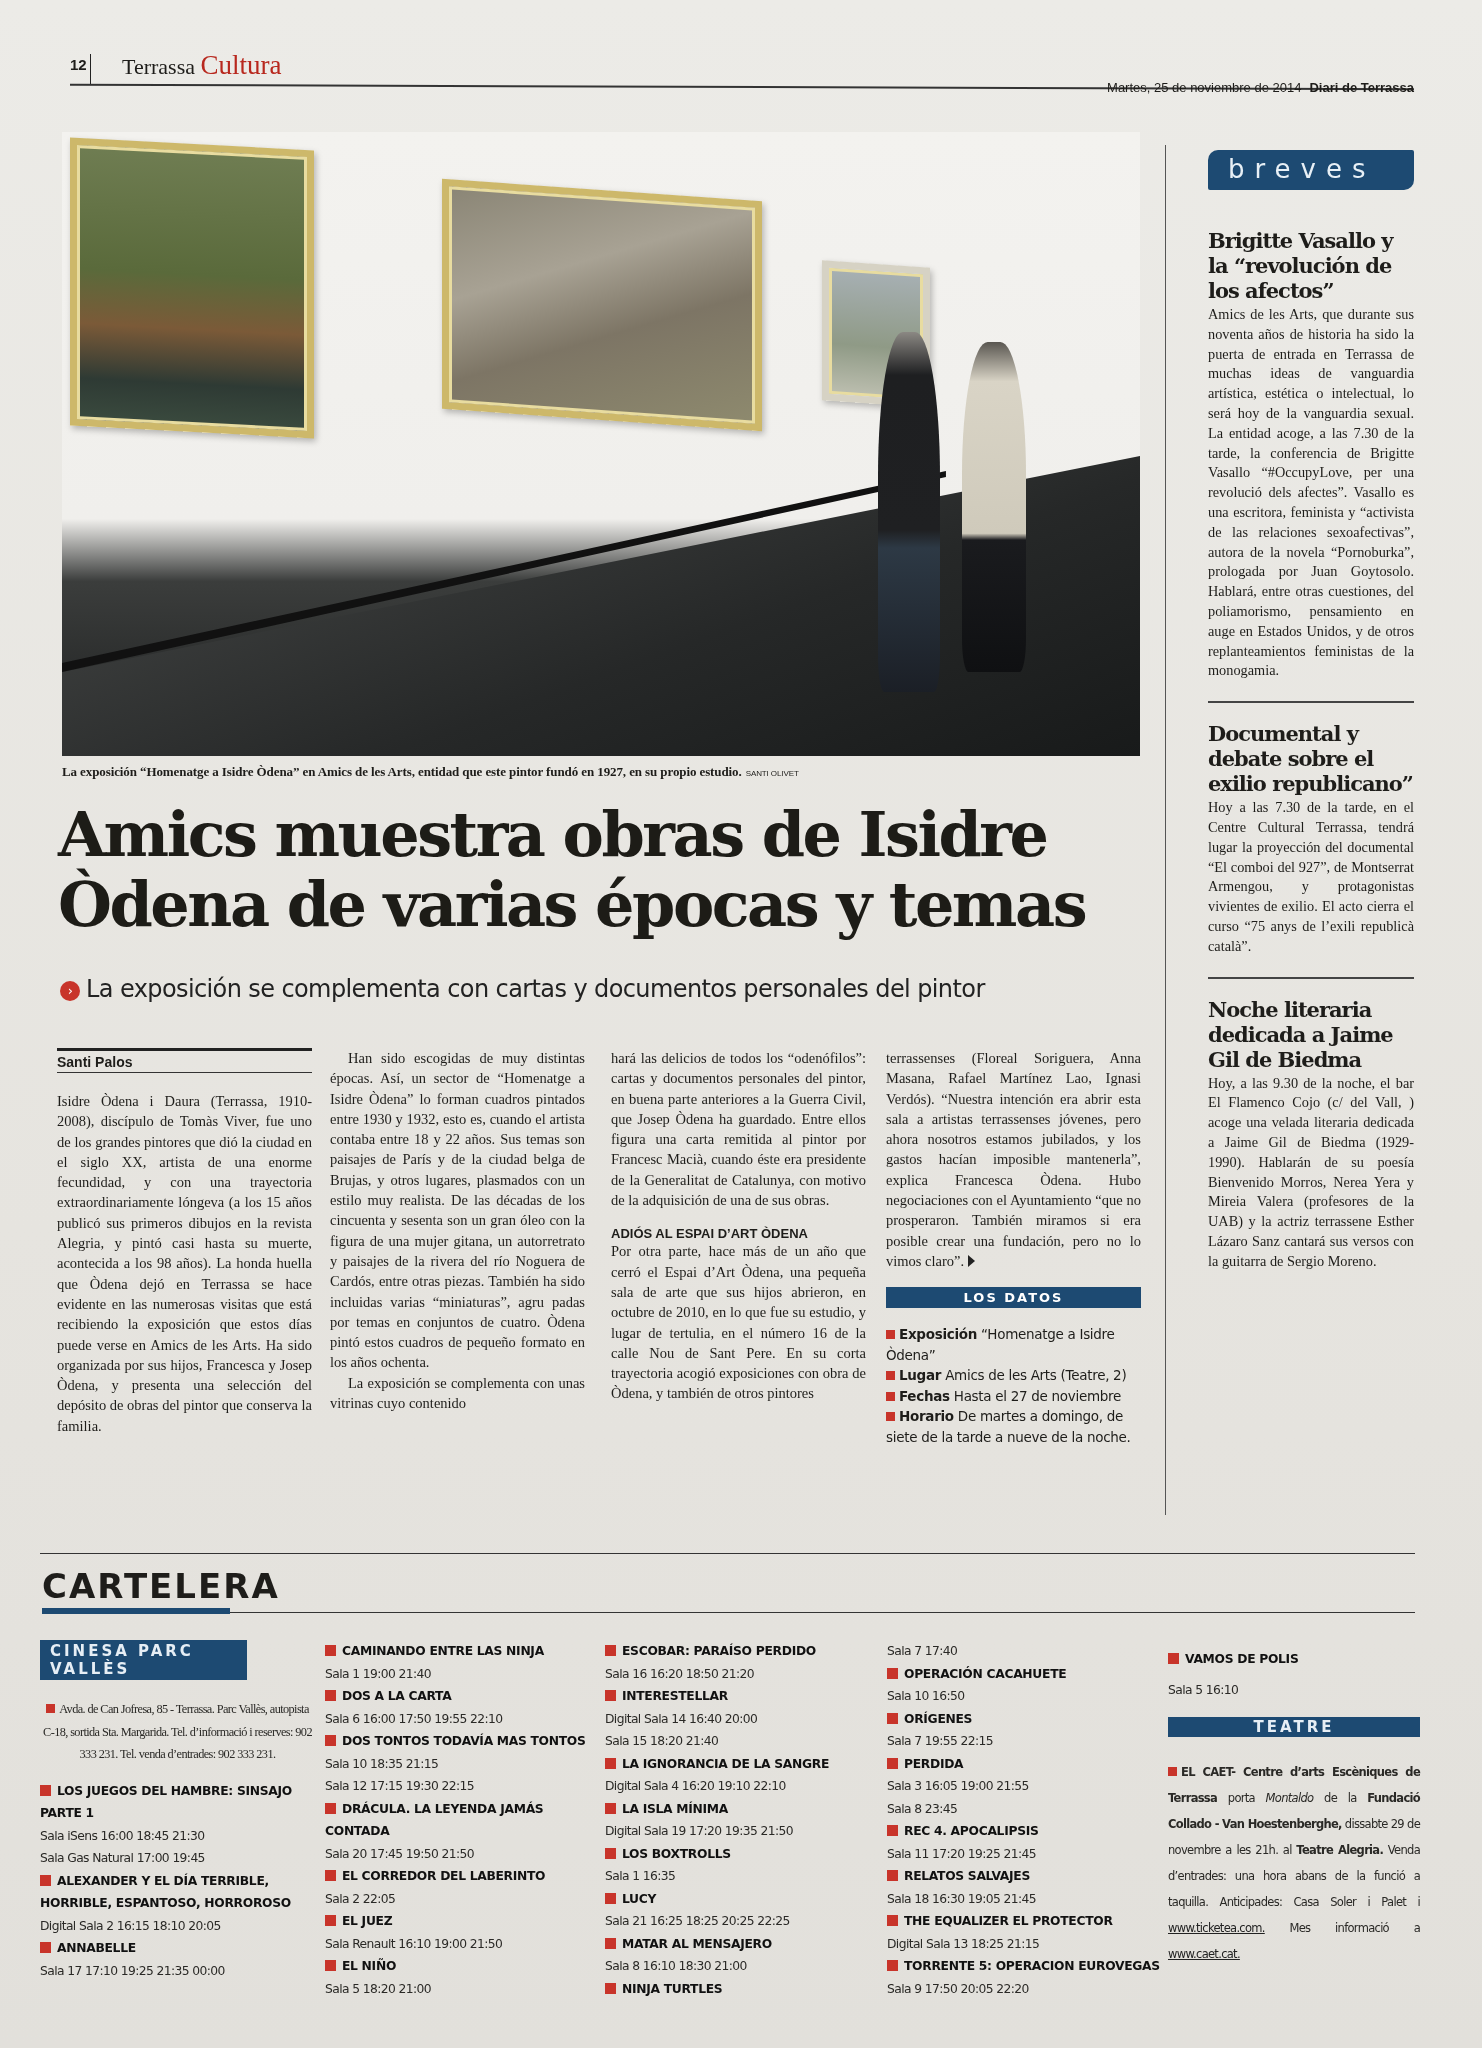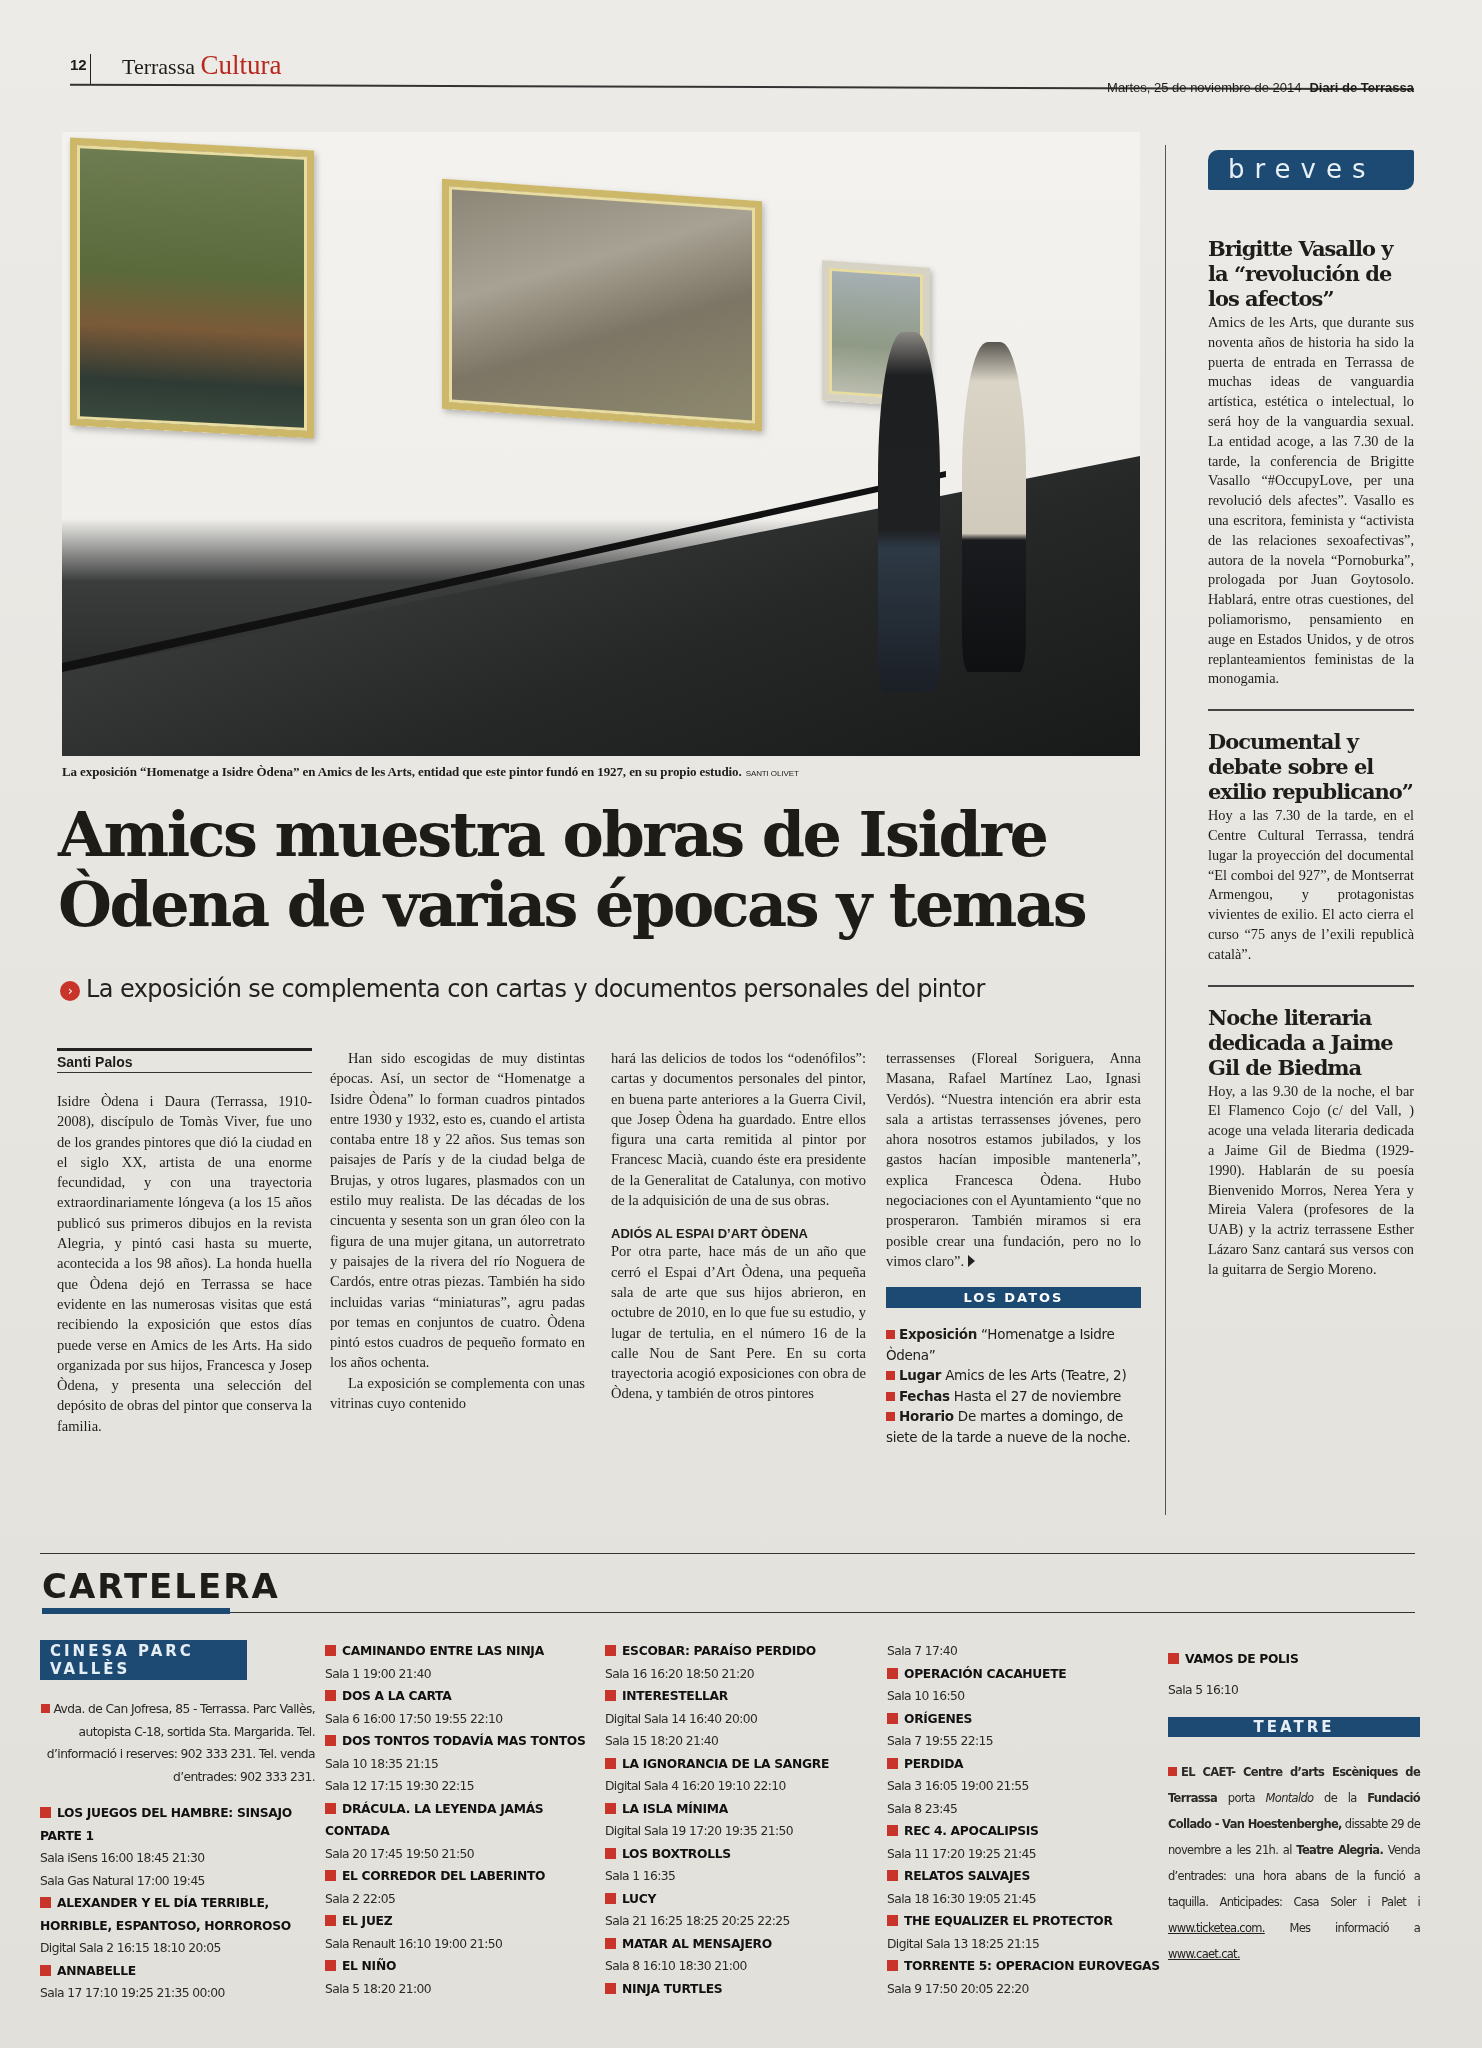--- a/index.html
+++ b/index.html
@@ -44,34 +44,34 @@
   .subhead { font: bold 13px "Liberation Sans", sans-serif; margin-top: 16px; }
   .endmark { display:inline-block; width:0; height:0; border-left: 7px solid #222; border-top: 6px solid transparent; border-bottom: 6px solid transparent; vertical-align: -1px; margin-left: 4px; }
   .datos-bar { margin-top: 16px; background: #1d4a72; color: #fff; text-align: center; font: bold 13px "DejaVu Sans", sans-serif; letter-spacing: 2px; padding: 3px 0; }
   .datos { margin-top: 16px; font: 13.5px "DejaVu Sans", sans-serif; line-height: 20.5px; text-align: left; letter-spacing: -0.3px; }
   .sq { display:inline-block; width: 9px; height: 9px; background:#c8342a; margin-right: 4px; vertical-align: 0px; }
 
   
   .vrule { position: absolute; left: 1165px; top: 145px; width: 1px; height: 1370px; background: #555; }
   .breves { position: absolute; left: 1208px; top: 150px; width: 206px; }
   .breves-tab { height: 40px; background: #1d4a72; color: #e8f0f6; border-radius: 10px 2px 10px 2px; font: 26px "DejaVu Sans", sans-serif; letter-spacing: 10px; padding-left: 20px; line-height: 38px; }
-  .brief { width: 206px; margin-top: 8px; }
+  .brief { width: 206px; }
   .brief h3 { font: bold 21px "DejaVu Serif", serif; line-height: 25px; letter-spacing: -1px; margin-bottom: 2px; }
   .brief p { font: 14.3px "Liberation Serif", serif; line-height: 19.8px; text-align: justify; }
   .brief-rule { border-top: 2px solid #444; margin: 20px 0 18px; }
 
   
   .cart-rule { position: absolute; left: 40px; top: 1553px; width: 1375px; height: 1px; background: #333; }
   .cart-title { position: absolute; left: 42px; top: 1566px; font: bold 34px "DejaVu Sans", sans-serif; letter-spacing: 2px; }
   .cart-title-bar { position: absolute; left: 42px; top: 1608px; width: 188px; height: 6px; background: #1d4a72; }
   .cart-title-rule { position: absolute; left: 230px; top: 1612px; width: 1185px; height: 1px; background: #333; }
   .ccol { position: absolute; top: 1640px; width: 275px; font: 12.3px "DejaVu Sans", sans-serif; line-height: 22.5px; letter-spacing: -0.6px; color:#2a2926; }
   .k1 { left: 40px; } .k2 { left: 325px; } .k3 { left: 605px; } .k4 { left: 887px; } .k5 { left: 1168px; width: 252px; }
   .cinema-bar { background: #1d4a72; color:#e6eef5; font: bold 15px "DejaVu Sans", sans-serif; letter-spacing: 3px; padding: 2px 10px; width: 207px; margin-bottom: 18px; }
-  .addr { font-size: 12.3px; line-height: 22.5px; margin-bottom: 14px; text-align:right; }
+  .addr { font-size: 12.3px; line-height: 22.5px; margin-bottom: 14px; text-align:center;font-family:Liberation Serif, serif; }
   .movie-title { font-weight: bold; color: #111; letter-spacing: -0.3px; }
   .movie-title .sq { width: 11px; height: 11px; margin-right: 6px; vertical-align: -1px; }
   .teatre-bar { background: #1d4a72; color:#e6eef5; text-align:center; font: bold 15px "DejaVu Sans", sans-serif; letter-spacing: 3px; padding: 1px 0; margin: 16px 0 22px; width: 252px; }
   .teatre-text { font: 11.5px "DejaVu Sans", sans-serif; line-height: 26px; letter-spacing: -0.7px; text-align: justify; }
   .teatre-text a { color: #222; text-decoration: underline; }
 </style>
 </head>
 <body>
 
 <div class="page">

